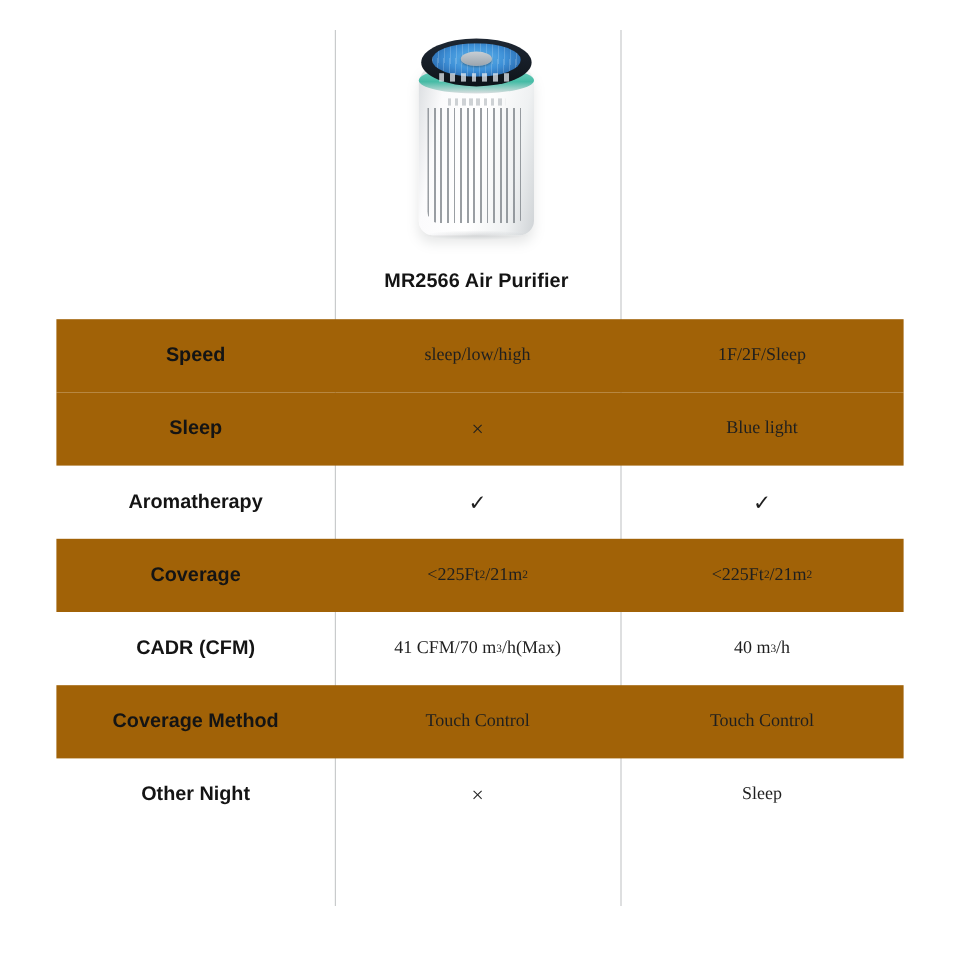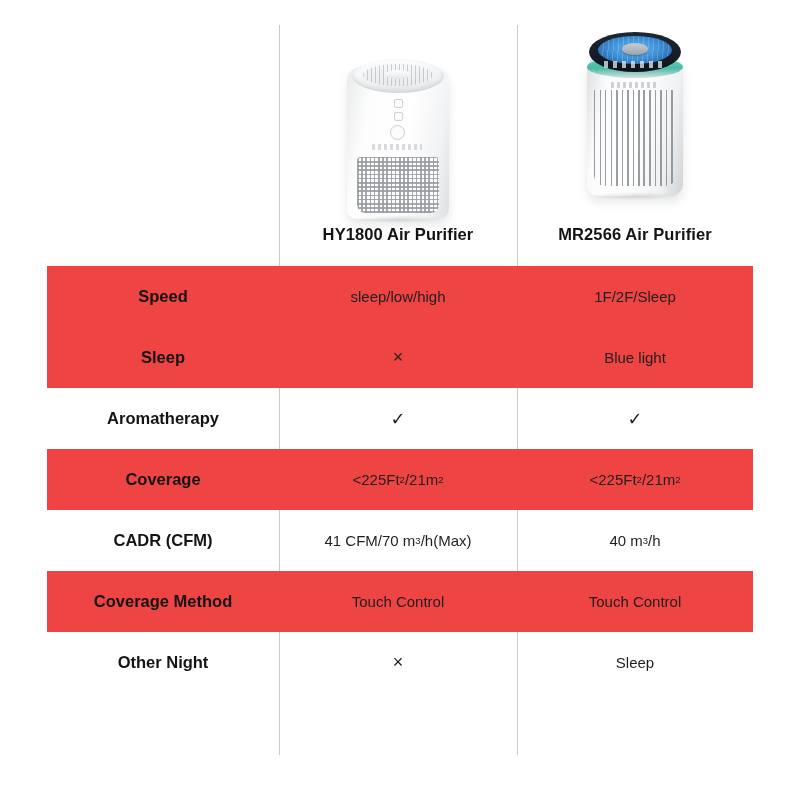--- a/index.html
+++ b/index.html
@@ -284,21 +284,21 @@
     position: absolute;
     left: 47px;
     top: 266px;
     width: 706px;
   }
   .spec-row {
     display: flex;
     height: 61px;
     align-items: center;
   }
-  .spec-row.shaded { background: #ef4444; }
+  .spec-row.shaded { background: #a16207; }
 
   .cell {
     box-sizing: border-box;
     display: flex;
     align-items: center;
     justify-content: center;
     height: 100%;
     text-align: center;
   }
   .cell-feature {
@@ -306,20 +306,21 @@
     font-size: 16.5px;
     font-weight: bold;
     color: #141414;
   }
   .cell-a { width: 238px; }
   .cell-b { width: 236px; }
   .cell-value {
     font-size: 15px;
     font-weight: normal;
     color: #1f1f1f;
+    font-family: Liberation Serif, serif;
   }
   .cell-value.mark {
     font-size: 18px;
   }
   .cell-value sup {
     font-size: 9.5px;
     vertical-align: super;
     line-height: 0;
   }
 </style>
@@ -330,37 +331,20 @@
 
   <div class="col-divider" id="divider-1"></div>
   <div class="col-divider" id="divider-2"></div>
 
   <div id="product-header">
 
     <div class="header-cell" id="header-cell-feature">
       <div class="product-title"></div>
     </div>
 
-    <div class="header-cell" id="header-cell-a">
-      <div class="product-photo" id="photo-hy1800">
-        <div class="body"></div>
-        <div class="top-cap"></div>
-        <div class="top-vent"></div>
-        <div class="top-knob"></div>
-        <div class="ctrl-icons">
-          <i></i>
-          <i></i>
-        </div>
-        <div class="ctrl-power"></div>
-        <div class="brandmark"></div>
-        <div class="mesh"></div>
-        <div class="base-shadow"></div>
-      </div>
-      <div class="product-title">HY1800 Air Purifier</div>
-    </div>
 
     <div class="header-cell" id="header-cell-b">
       <div class="product-photo" id="photo-mr2566">
         <div class="body"></div>
         <div class="slots"></div>
         <div class="accent-ring"></div>
         <div class="dark-top"></div>
         <div class="blue-glow"></div>
         <div class="center-knob"></div>
         <div class="panel-labels"></div>

